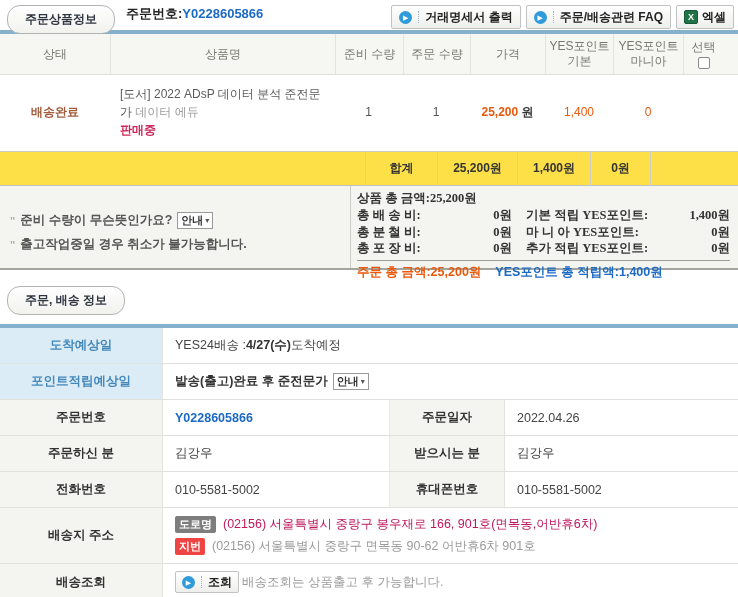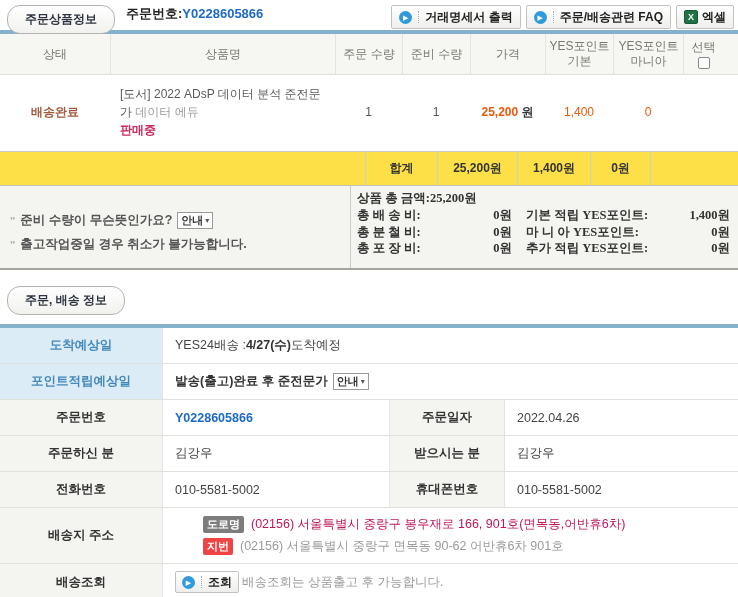--- a/index.html
+++ b/index.html
@@ -92,21 +92,21 @@
   .row:last-child { border-bottom:none; }
   .lbl {
     width:163px; background:#f4f4f1; display:flex; align-items:center; justify-content:center;
     font-weight:bold; color:#333; border-right:1px solid #e2e2de; text-align:center;
   }
   .lbl.blue { background:#dcecf7; color:#4489ba; }
   .val { display:flex; align-items:center; padding:0 12px; flex:1; color:#444; }
   .val1 { width:227px; flex:none; border-right:1px solid #e8e8e4; }
   .lbl2 { width:115px; }
   .addr-row { min-height:56px; }
-  .addr-val { flex-direction:column; align-items:flex-start; gap:5px; padding:8px 12px;margin-left:28px; }
+  .addr-val { flex-direction:column; align-items:flex-start; gap:5px; padding:8px 12px; }
   .addr-line { display:flex; align-items:center; gap:7px; }
   .badge { color:#fff; font-size:11px; font-weight:bold; padding:1px 4px; border-radius:2px; min-width:36px; text-align:center; }
   .badge-road { background:#7d7d7d; }
   .badge-jibun { background:#ef4444; min-width:30px; }
   .addr-txt1 { color:#be185d; }
   .addr-txt2 { color:#9b9b9b; }
   .link-blue { color:#1c6ac4; font-weight:bold; cursor:pointer; }
   .bold-dark { color:#333; font-weight:bold; }
   .track-note { color:#9b9b9b; margin-left:3px;text-align:center; }
   .small-btn { height:22px; padding:2px 6px; }
@@ -132,22 +132,22 @@
       <span class="excel-ic">X</span>
       <span>엑셀</span>
     </span>
   </span>
 </div>
 
 <div class="t1">
   <div class="t1-head">
     <div class="c w-status">상태</div>
     <div class="c w-name">상품명</div>
+    <div class="c w-rqty">준비 수량</div>
     <div class="c w-oqty">주문 수량</div>
-    <div class="c w-rqty">준비 수량</div>
     <div class="c w-price">가격</div>
     <div class="c w-pb">YES포인트 기본</div>
     <div class="c w-pm">YES포인트 마니아</div>
     <div class="c w-sel">
       <span>선택</span>
       <span class="checkbox"></span>
     </div>
   </div>
 
   <div class="t1-row">
@@ -202,20 +202,24 @@
           <span class="sv1">0원</span>
         <span class="sl2">마 니 아 YES포인트:</span>
           <span class="sv2">0원</span>
       </div>
       <div class="sr">
         <span class="sl1">총 포 장 비:</span>
           <span class="sv1">0원</span>
         <span class="sl2">추가 적립 YES포인트:</span>
           <span class="sv2">0원</span>
       </div>
+      <div class="sr-final">
+        <span class="order-total">주문 총 금액:25,200원</span>
+        <span class="point-total">YES포인트 총 적립액:1,400원</span>
+      </div>
     </div>
   </div>
 </div>
 
 <div class="sec2-bar">
   <span class="pill">주문, 배송 정보</span>
 </div>
 
 <div class="t2">
   <div class="row">

